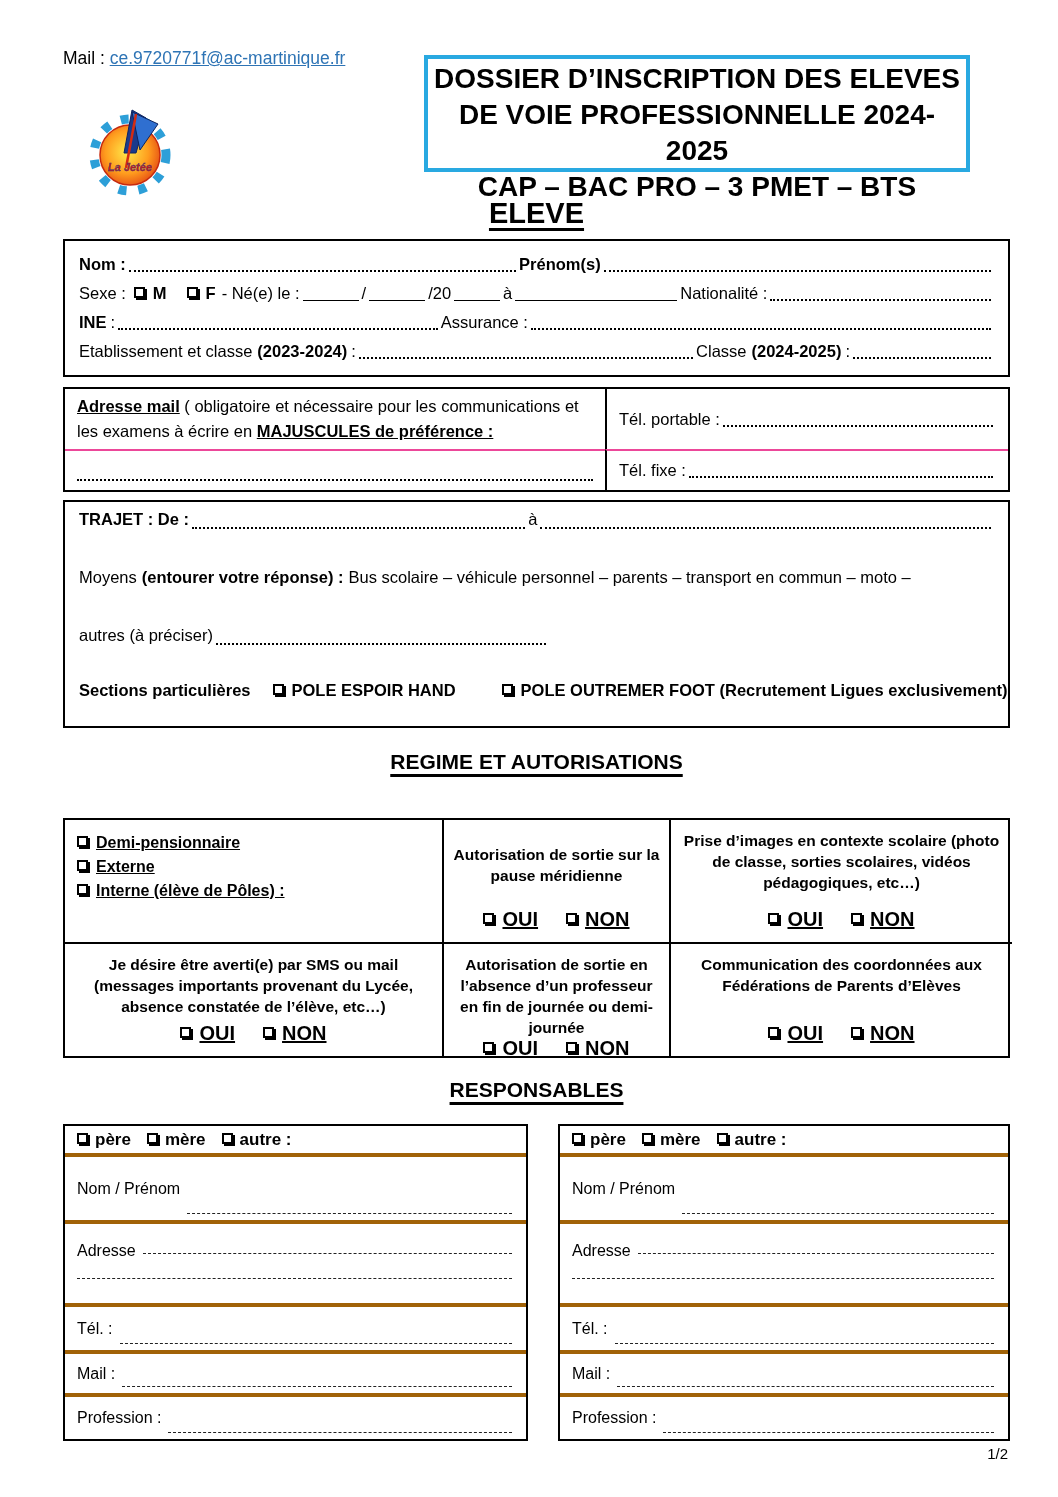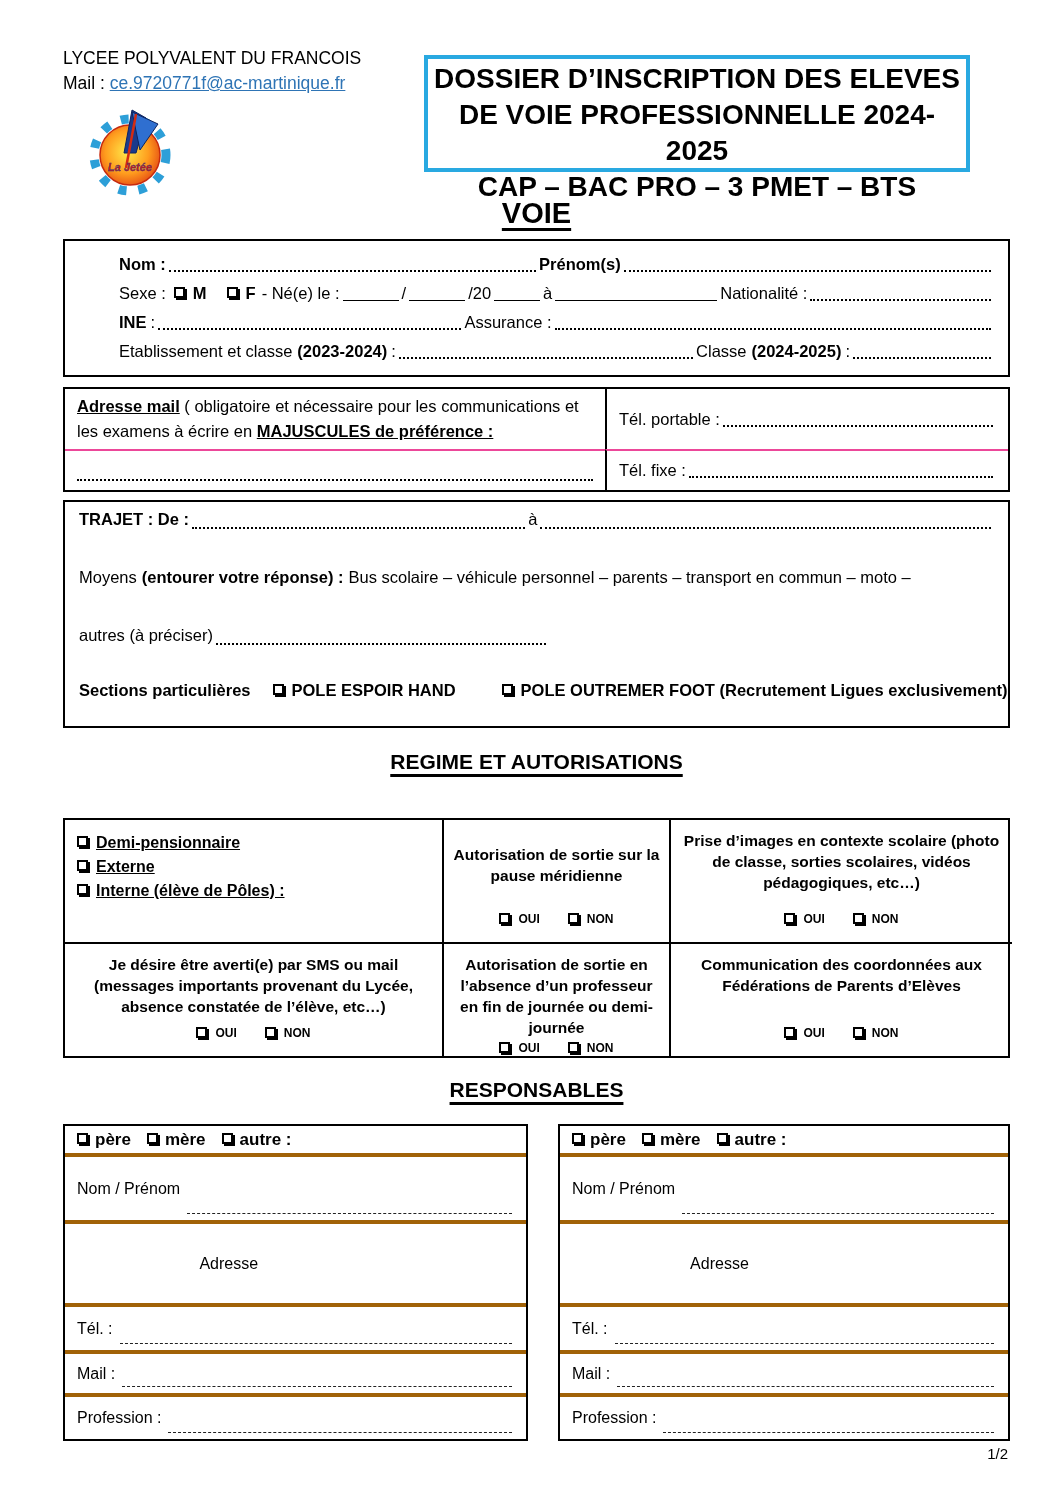--- a/index.html
+++ b/index.html
@@ -33,21 +33,21 @@
   .lb { white-space:nowrap; }
   .dots  { align-self:flex-end; border-bottom:2.2px dotted #000; margin:0 3px 7px 3px; height:2px; }
   .fx    { flex:1; }
   .blank { align-self:flex-end; border-bottom:1.8px solid #000; margin:0 3px 7px 3px; height:2px; }
   .dash  { align-self:flex-end; border-bottom:1.8px dashed #222; margin:0 2px 6px 7px; height:2px; }
   
   .cb { display:inline-block; flex:none; width:11px; height:11px; background:#fff;
         border:2px solid #000; box-shadow:2px 2px 0 #000; margin:0 8px 2px 0; }
   
   .box1 { height:138px; padding:9px 14px 0 14px; margin-top:4px; }
-  .box1 .fline { height:29px;margin-left:40px; }
+  .box1 .fline { height:29px; }
   
   .box2 { margin-top:10px; display:grid; grid-template-columns:540px 403px; grid-template-rows:60px 41px; }
   .box2 .cell { padding:5px 12px; font-size:16.5px; }
   .box2 .cr { border-left:2px solid #000; display:flex; align-items:center; }
   .box2 .rb { border-top:2px solid #ec4899; }
   .box2 .cell .fline { width:100%; }
   .mailcell { line-height:25px; }
   
   .box3 { margin-top:8px; height:228px; padding:0 14px 0 14px; }
   .box3 .fline { height:34px; }
@@ -57,46 +57,45 @@
   .h-regime { margin:22px 0 44px 0; }
   .regtable { display:grid; grid-template-columns:377px 227px 343px; grid-template-rows:122px 114px; border:2px solid #000; }
   .rcell { border-left:2px solid #000; display:flex; flex-direction:column; justify-content:space-between;
            align-items:center; text-align:center; font-weight:bold; font-size:15.5px; line-height:21px;
            padding:10px 8px 12px 8px; }
   .rcell.first { border-left:none; }
   .rcell.rowb { border-top:2px solid #000; }
   .pension { align-items:flex-start; text-align:left; justify-content:flex-start; padding-left:12px; }
   .pension .pitem { display:flex; align-items:center; height:24px; font-size:16px;text-decoration:underline; }
   .pension .nb { font-size:13px; line-height:17px; margin-top:2px; }
-  .ouinon { display:flex; justify-content:center; align-items:center; gap:28px; font-size:12px; }
+  .ouinon { display:flex; justify-content:center; align-items:center; gap:28px; font-size:20px;text-decoration:underline; }
   .choice { display:flex; align-items:center; }
   
   .h-resp { margin:20px 0 22px 0; }
   .respwrap { display:flex; gap:30px; }
   .respbox { border:2px solid #000; width:465px; }
   .respbox.right { width:452px; }
   .rrow { border-top:4px solid #a16207; display:flex; align-items:center; padding:0 12px; font-size:16px; }
   .rrow.hdr { border-top:none; height:27px; font-weight:bold; font-size:17px; }
   .rrow.hdr .cb { margin-right:7px; }
   .rrow.hdr .hlbl { margin-right:16px; }
   .r-nom { height:67px; }
-  .r-adr { height:83px; flex-direction:row; align-items:stretch; justify-content:space-evenly; padding:0 12px; }
+  .r-adr { height:83px; flex-direction:column; align-items:stretch; justify-content:space-evenly; padding:0 12px; }
   .r-adr .fline, .r-nom, .r-tel, .r-mail, .r-prof { font-size:16px; }
   .r-tel { height:47px; }
   .r-mail { height:43px; }
   .r-prof { height:46px; }
   .pagenum { text-align:right; font-size:15px; margin-top:4px; padding-right:2px; }
 </style>
 </head>
 <body>
 
 <div class="page">
 
   <div class="school-block">
-    <div>LYCEE POLYVALENT DU FRANCOIS</div>
     <div class="mail-line">
       <span>Mail :</span>
       <a href="#">ce.9720771f@ac-martinique.fr</a>
     </div>
   </div>
 
   <div class="logo">
     <svg width="100" height="100" viewBox="0 0 100 100">
       <defs>
         <radialGradient id="sun" cx="45%" cy="45%" r="65%">
@@ -115,21 +114,21 @@
   </div>
 
   <div class="title-box">
     <div>DOSSIER D’INSCRIPTION DES ELEVES</div>
     <div>DE VOIE PROFESSIONNELLE 2024-2025</div>
     <div>CAP – BAC PRO – 3 PMET – BTS</div>
   </div>
 
   <div class="content">
 
-    <div class="sec-heading h-eleve">VOIE</div>
+    <div class="sec-heading h-eleve">ELEVE</div>
 
     <div class="bx box1">
       <div class="fline">
         <span class="lb b">Nom :</span>
         <span class="dots fx"></span>
         <span class="lb b">Prénom(s)</span>
         <span class="dots fx"></span>
       </div>
       <div class="fline">
         <span class="lb">Sexe :</span>

